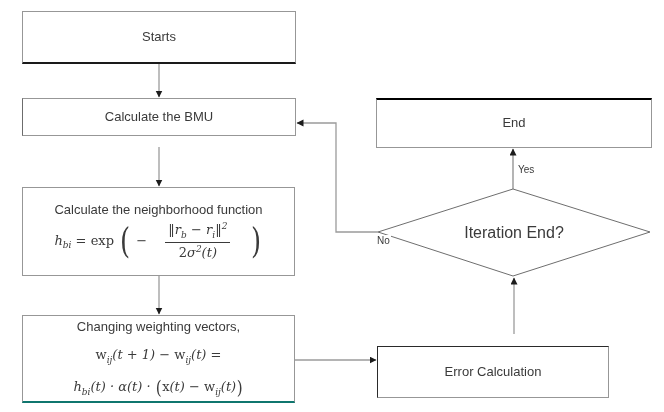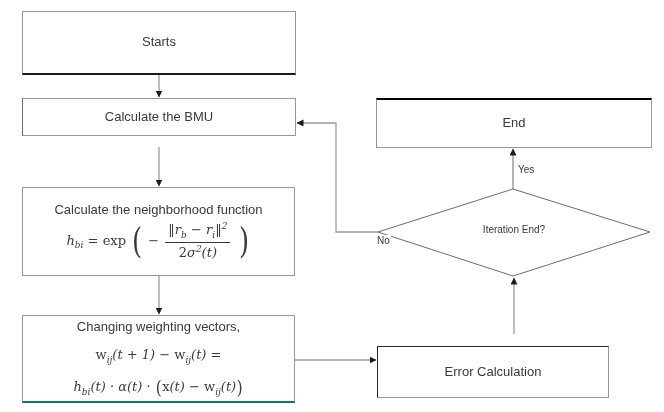--- a/index.html
+++ b/index.html
@@ -23,41 +23,41 @@
     background: #ffffff;
     border: 1px solid #979797;
     display: flex;
     flex-direction: column;
     align-items: center;
     justify-content: center;
     text-align: center;
     font-size: 13px;
     line-height: 1.25;
   }
-  #box-starts   { left: 22px;  top: 11px;  width: 274px; height: 64px; border-bottom: 2px solid #1a1a1a; }
+  #box-starts   { left: 22px;  top: 11px;  width: 274px; height: 53px; border-bottom: 2px solid #1a1a1a; }
   #box-bmu      { left: 22px;  top: 98px;  width: 274px; height: 38px; border-left-color: #6c6c6c; }
   #box-neigh    { left: 22px;  top: 187px; width: 273px; height: 89px; gap: 3px; }
   #box-weights  { left: 22px;  top: 315px; width: 273px; height: 88px; border-bottom: 2px solid #0f766e; }
   #box-end      { left: 376px; top: 98px;  width: 276px; height: 50px; border-top: 2px solid #000000; }
   #box-error    { left: 377px; top: 346px; width: 232px; height: 52px; border-top-color: #2a2a2a; border-left-color: #2a2a2a; }
 
   .math {
     font-family: "DejaVu Serif", serif;
     font-style: italic;
     font-size: 13px;
     white-space: nowrap;
   }
   .math .up { font-style: normal; }
   .math sub { font-size: 9px; font-style: italic; }
   .math sup { font-size: 9px; }
   .frac {
     display: inline-block;
     vertical-align: middle;
     text-align: center;
-    margin: 0 2px;
+    margin: 0 14px;
   }
   .frac .num { display: block; padding: 0 3px 1px; border-bottom: 1px solid #3a3a3a; }
   .frac .den { display: block; padding-top: 1px; }
   .bigparen {
     display: inline-block;
     font-style: normal;
     font-size: 36px;
     line-height: 0.9;
     vertical-align: middle;
     transform: scaleX(0.72);
@@ -79,21 +79,21 @@
     background: #ffffff;
     padding: 0 1px;
   }
   #label-yes { left: 517px; top: 164px; }
   #label-no  { left: 355px; top: 235px; margin-left: 21px; }
   #diamond-label {
     position: absolute;
     left: 414px; top: 224px;
     width: 200px;
     text-align: center;
-    font-size: 10px;
+    font-size: 16px;
   }
 </style>
 </head>
 <body>
 
 <div id="stage">
 
   <svg id="connector-layer" viewBox="0 0 664 412" xmlns="http://www.w3.org/2000/svg">
     <defs>
       <marker id="arw" markerWidth="8" markerHeight="8" refX="6.5" refY="3.5" orient="auto" markerUnits="userSpaceOnUse">

